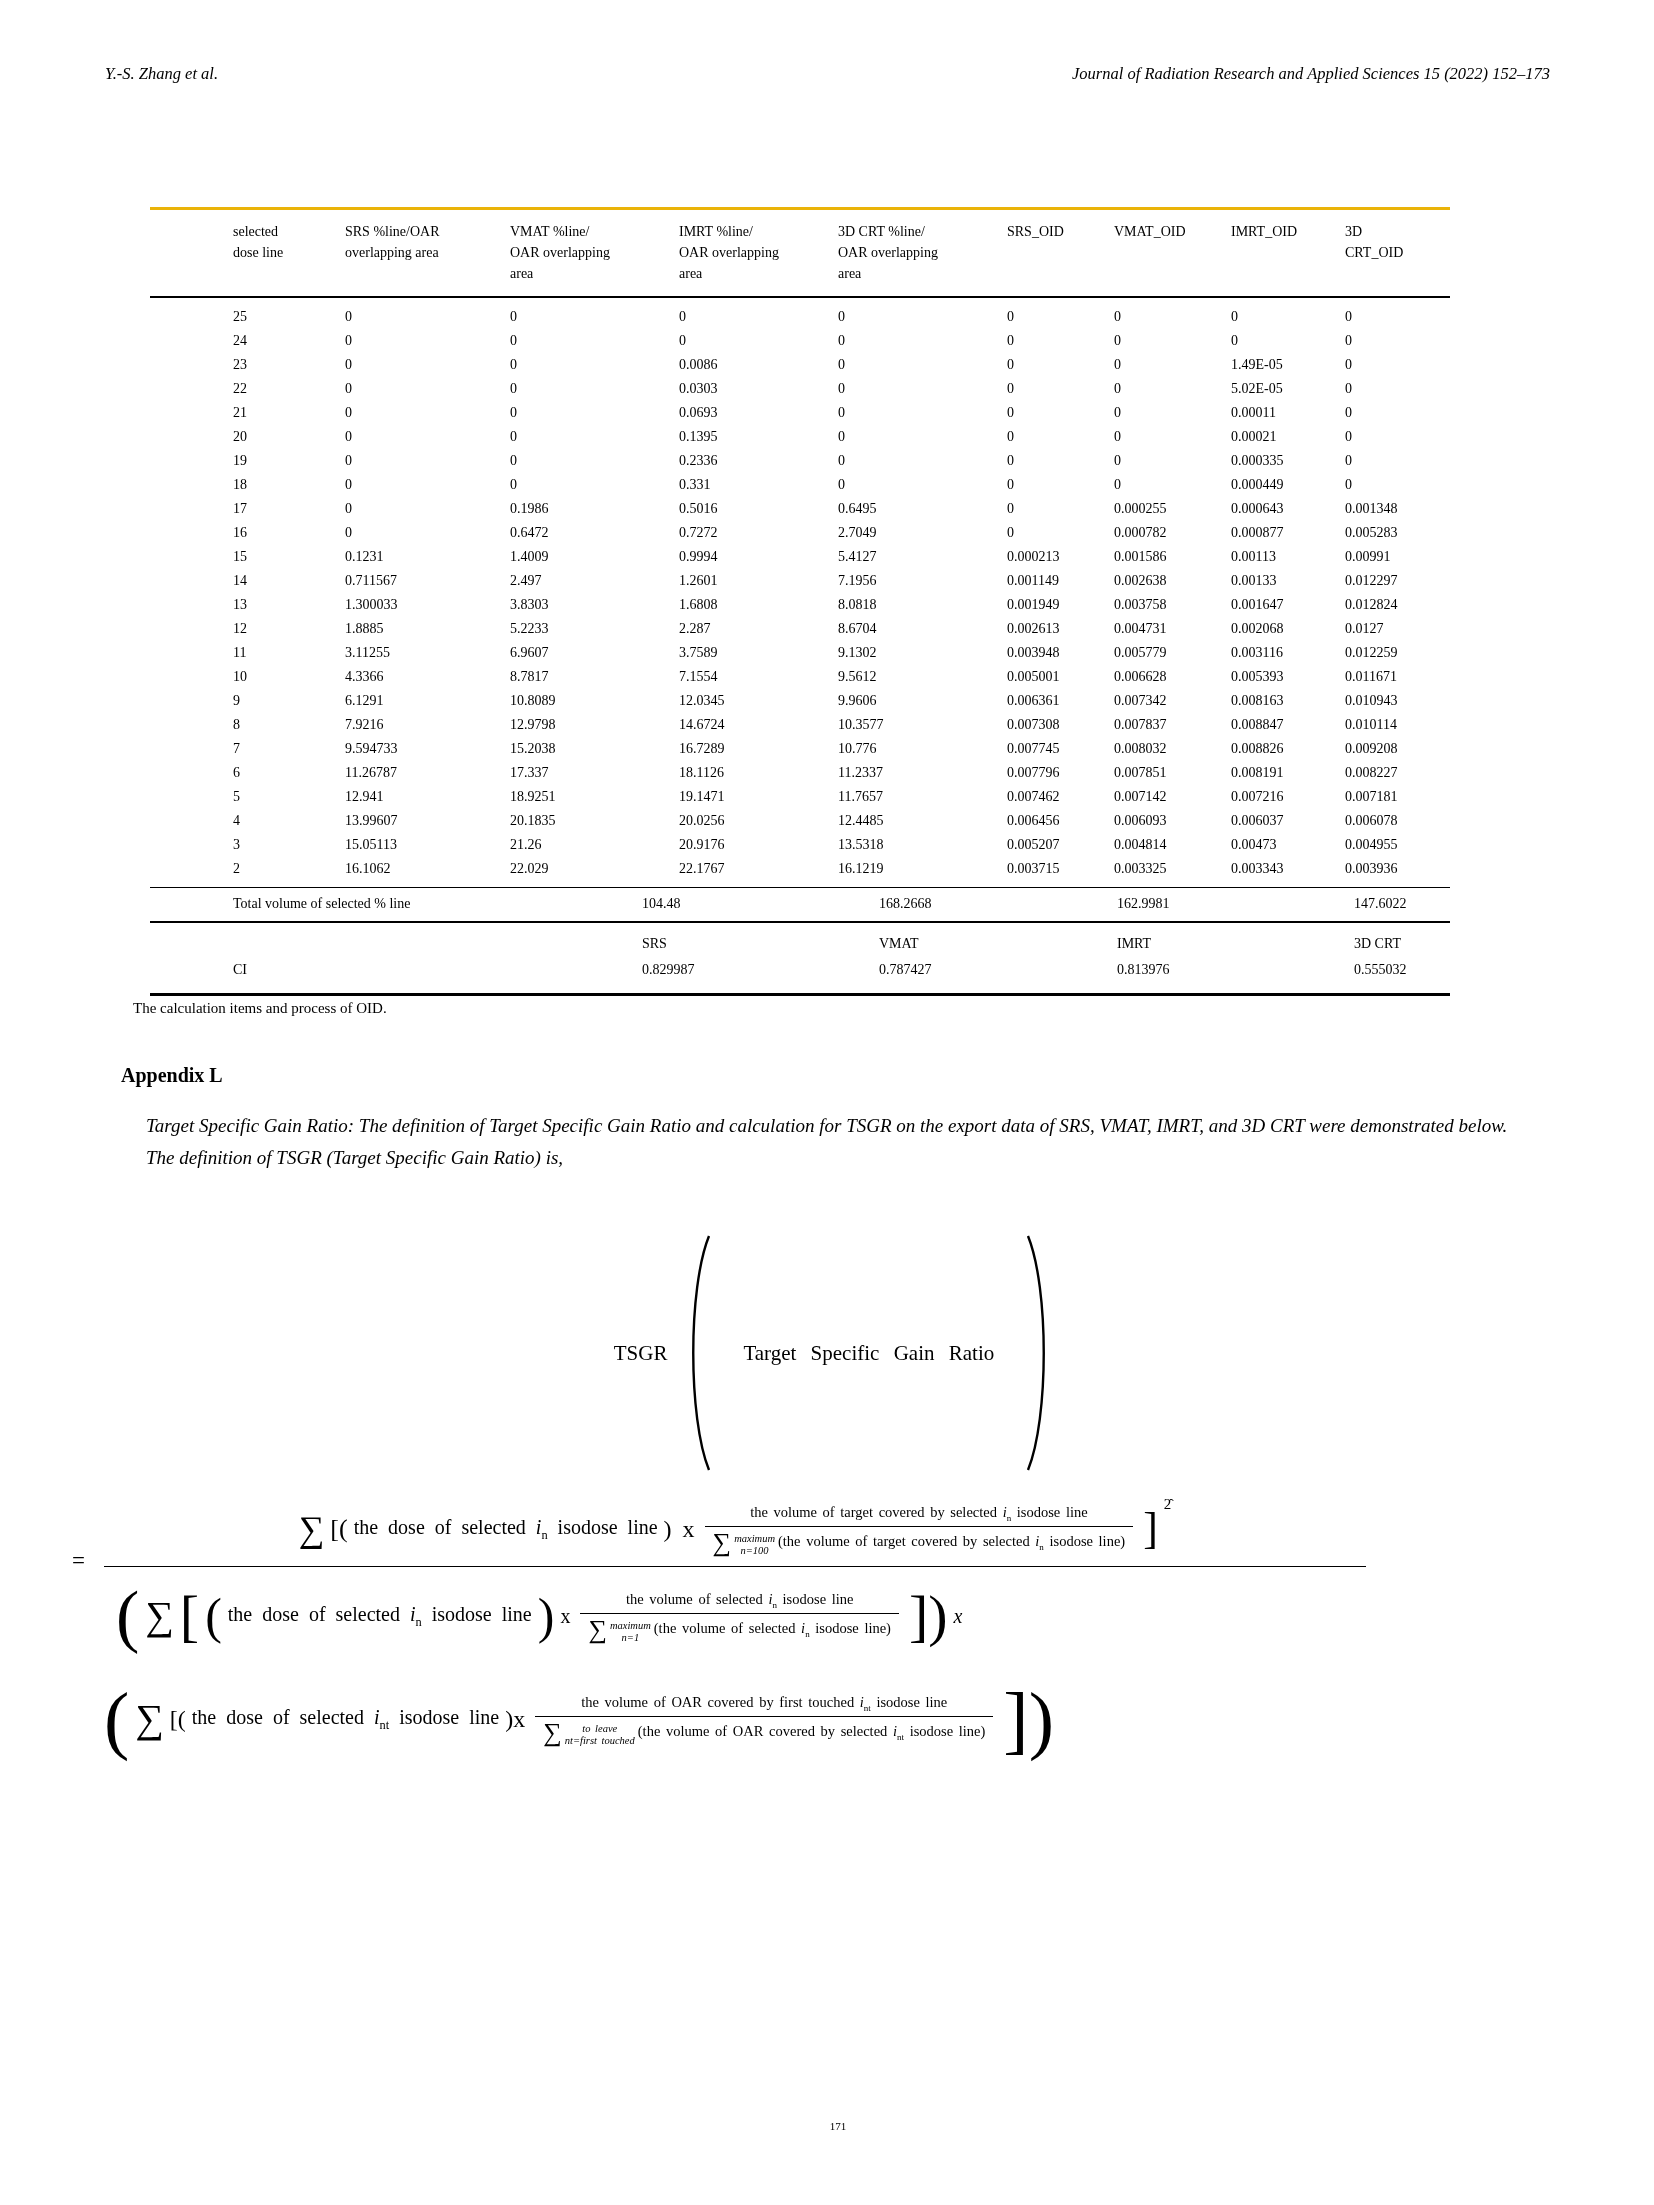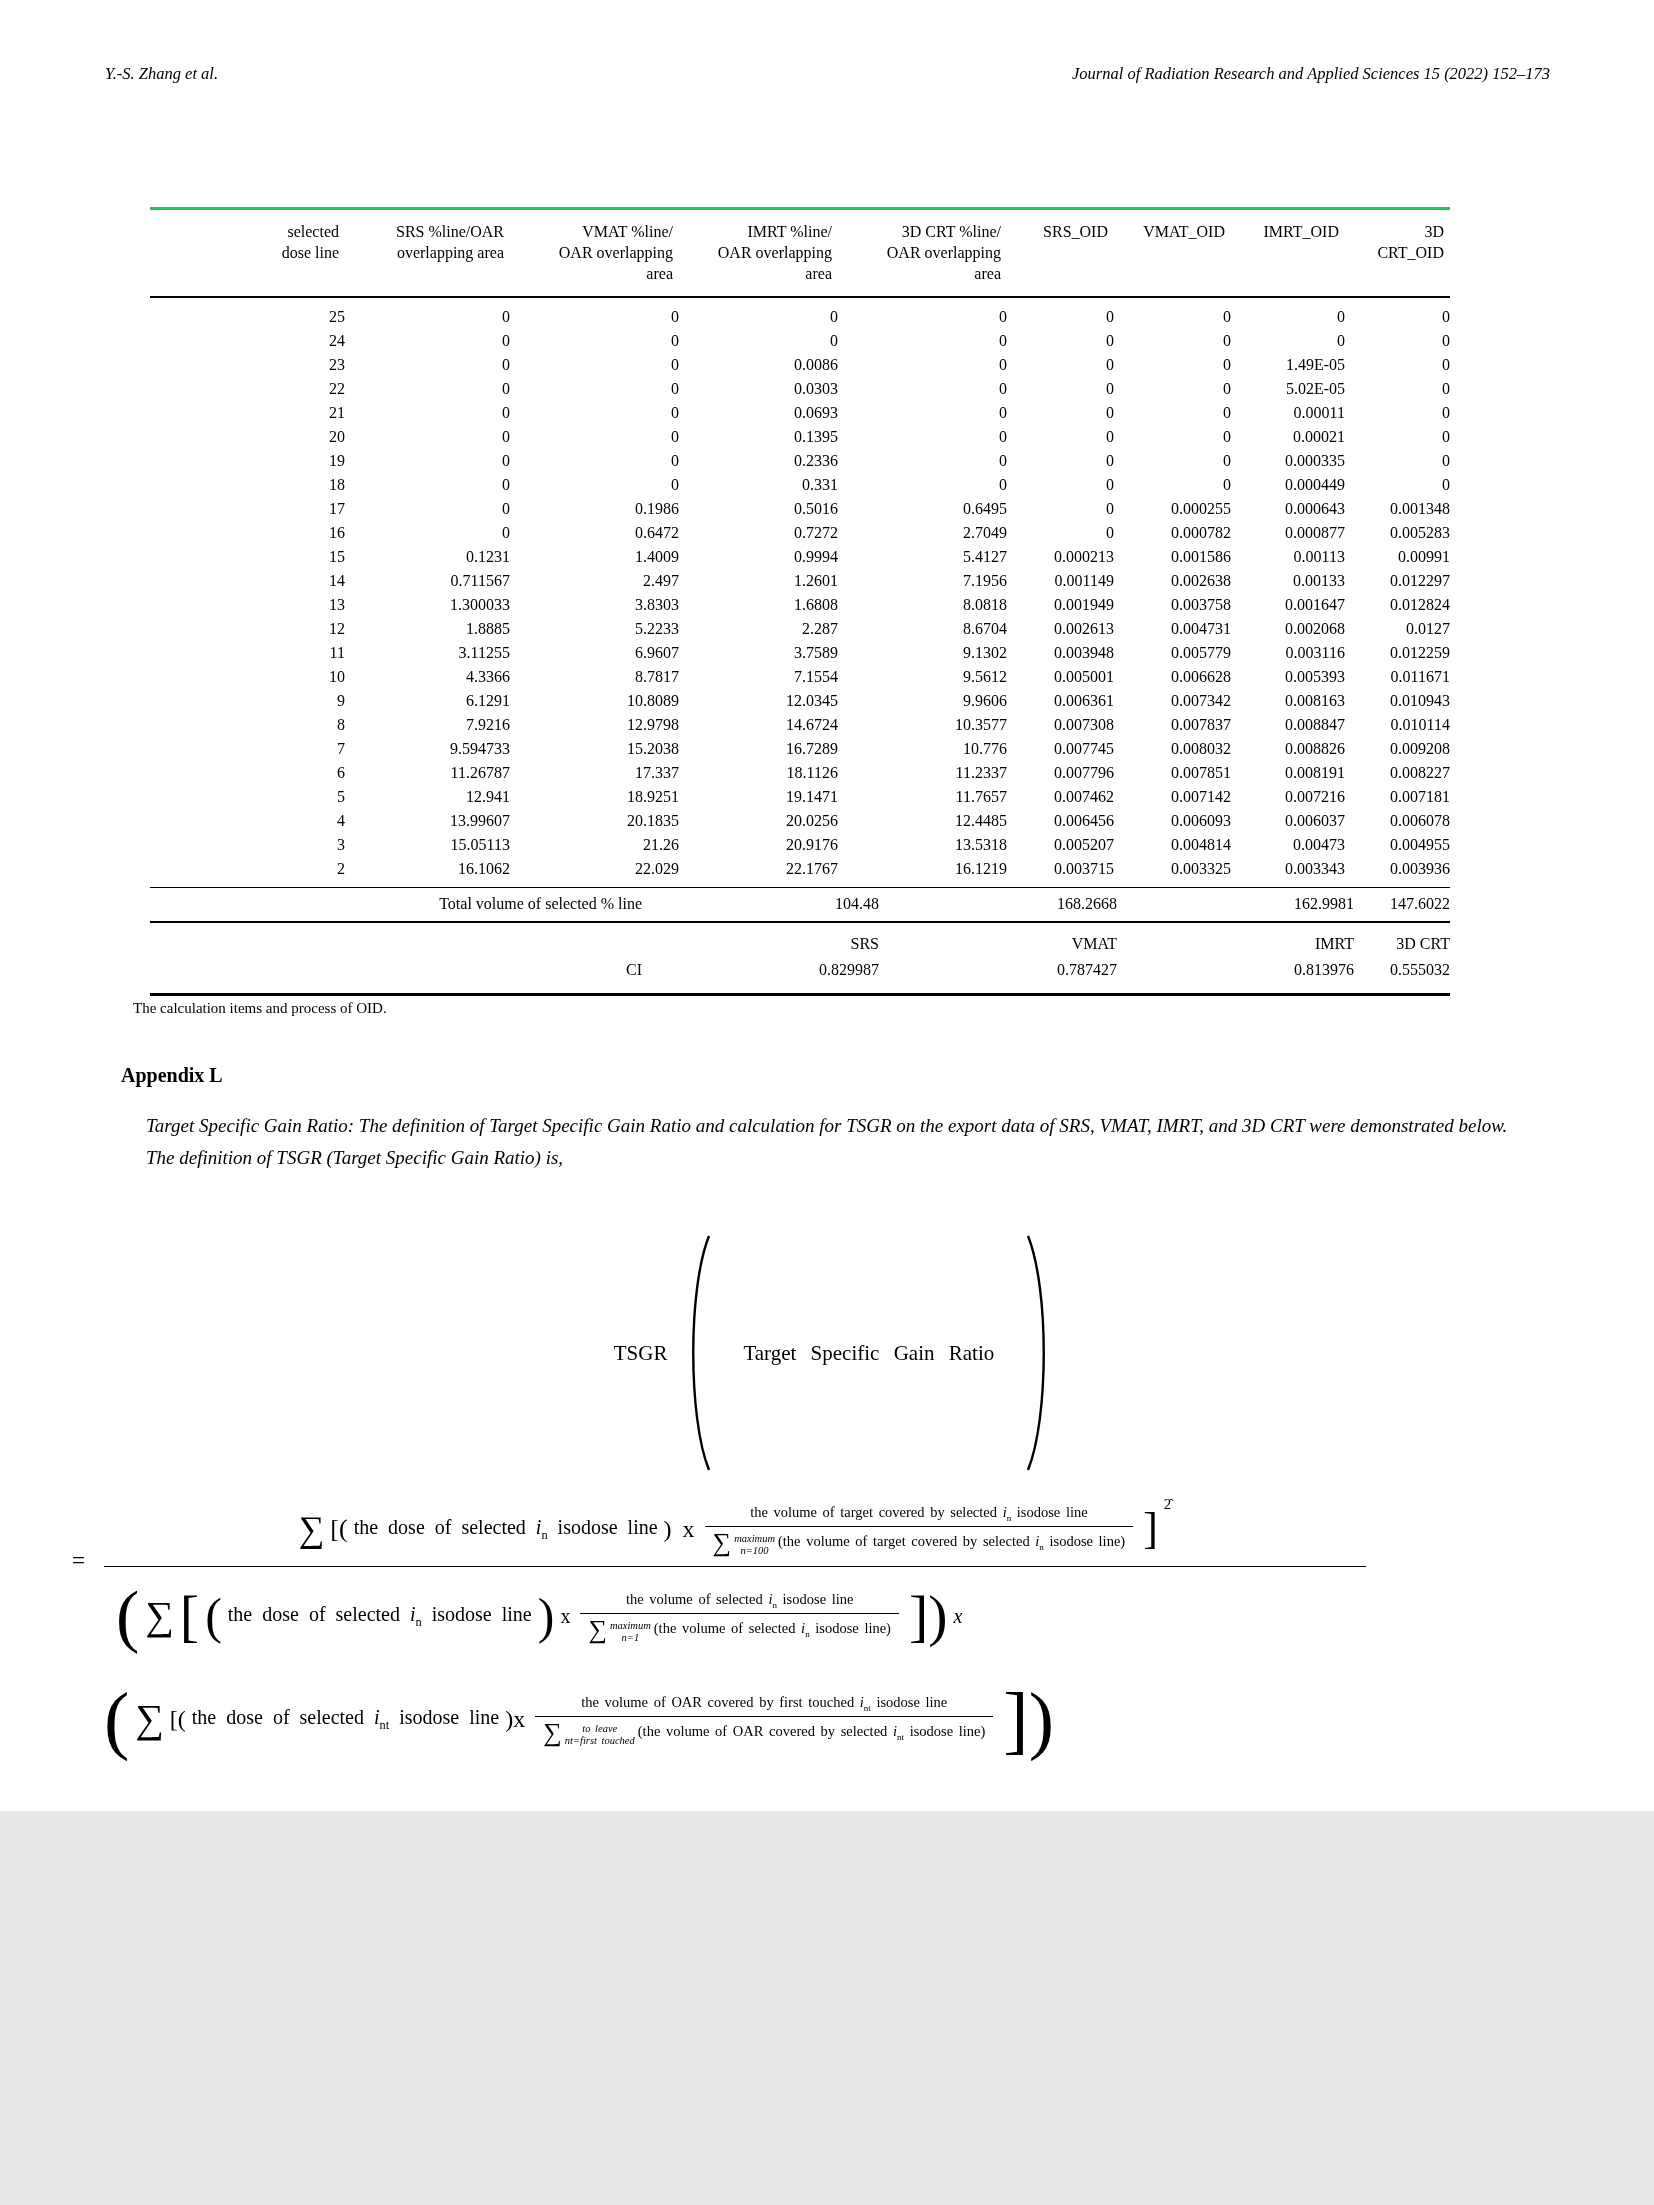--- a/index.html
+++ b/index.html
@@ -1,24 +1,24 @@
 <!DOCTYPE html>
 <html><head>
 <meta charset="utf-8">
 <style>
   html,body{margin:0;padding:0;background:#e8e8e8;}
-  .page{position:relative;width:1654px;height:1811px;background:#ffffff;
+  .page{position:relative;width:1654px;height:2205px;background:#ffffff;
         font-family:"Liberation Serif","DejaVu Serif",serif;color:#000;overflow:hidden;}
 
   
   .hdr{position:absolute;top:64px;left:105px;right:104px;display:flex;
        justify-content:space-between;font-style:italic;font-size:16.5px;}
 
   
-  .tbl{position:absolute;left:150px;top:207px;width:1300px;font-size:16px;border-top:3px solid #22c55e;text-align:right;}
+  .tbl{position:absolute;left:150px;top:207px;width:1300px;font-size:14px;border-top:3px solid #eab308;}
   .thead{display:grid;grid-template-columns:112px 165px 169px 159px 169px 107px 117px 114px 1fr;
          padding:11px 0 12px 83px;border-bottom:2.5px solid #000;line-height:21px;}
   .thead .hc{white-space:pre-line;padding-right:6px;}
   .tbody{padding:7px 0 6px 83px;}
   .trow{display:grid;grid-template-columns:112px 165px 169px 159px 169px 107px 117px 114px 1fr;line-height:24px;}
   .tfoot-total{display:grid;grid-template-columns:409px 237px 238px 237px 1fr;
          padding:5px 0 6px 83px;border-top:1.5px solid #000;border-bottom:2.5px solid #000;line-height:22px;}
   .ci{padding:8px 0 10px 83px;border-bottom:3px solid #000;}
   .ci-line{display:grid;grid-template-columns:409px 237px 238px 237px 1fr;line-height:26px;}
 

